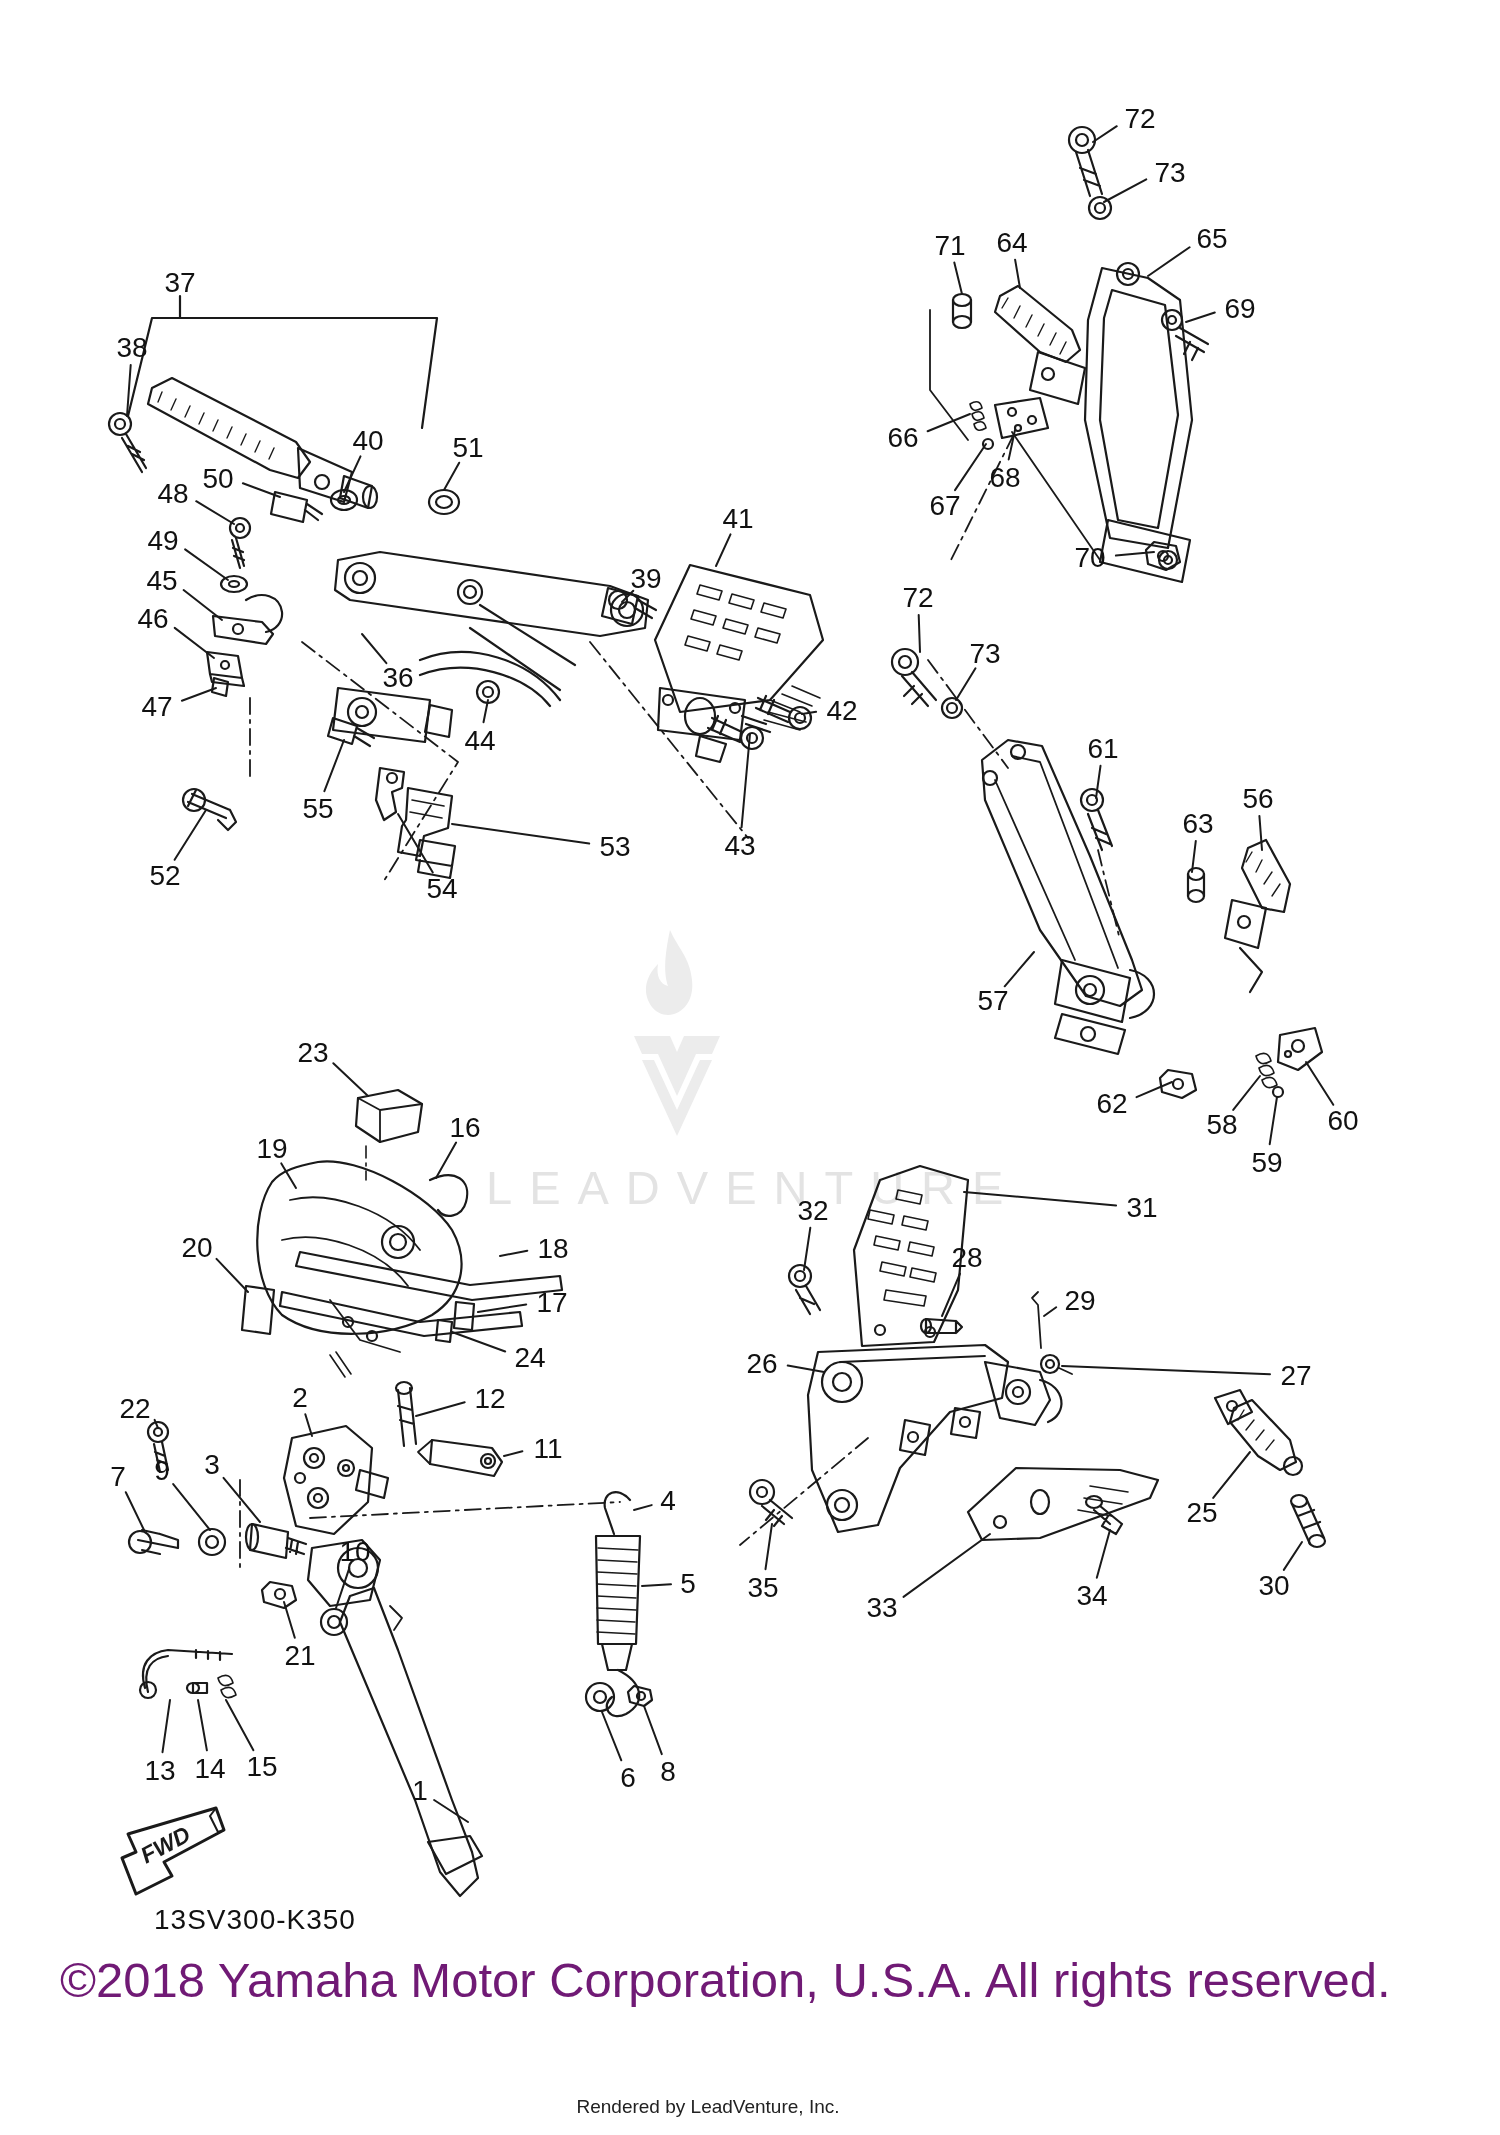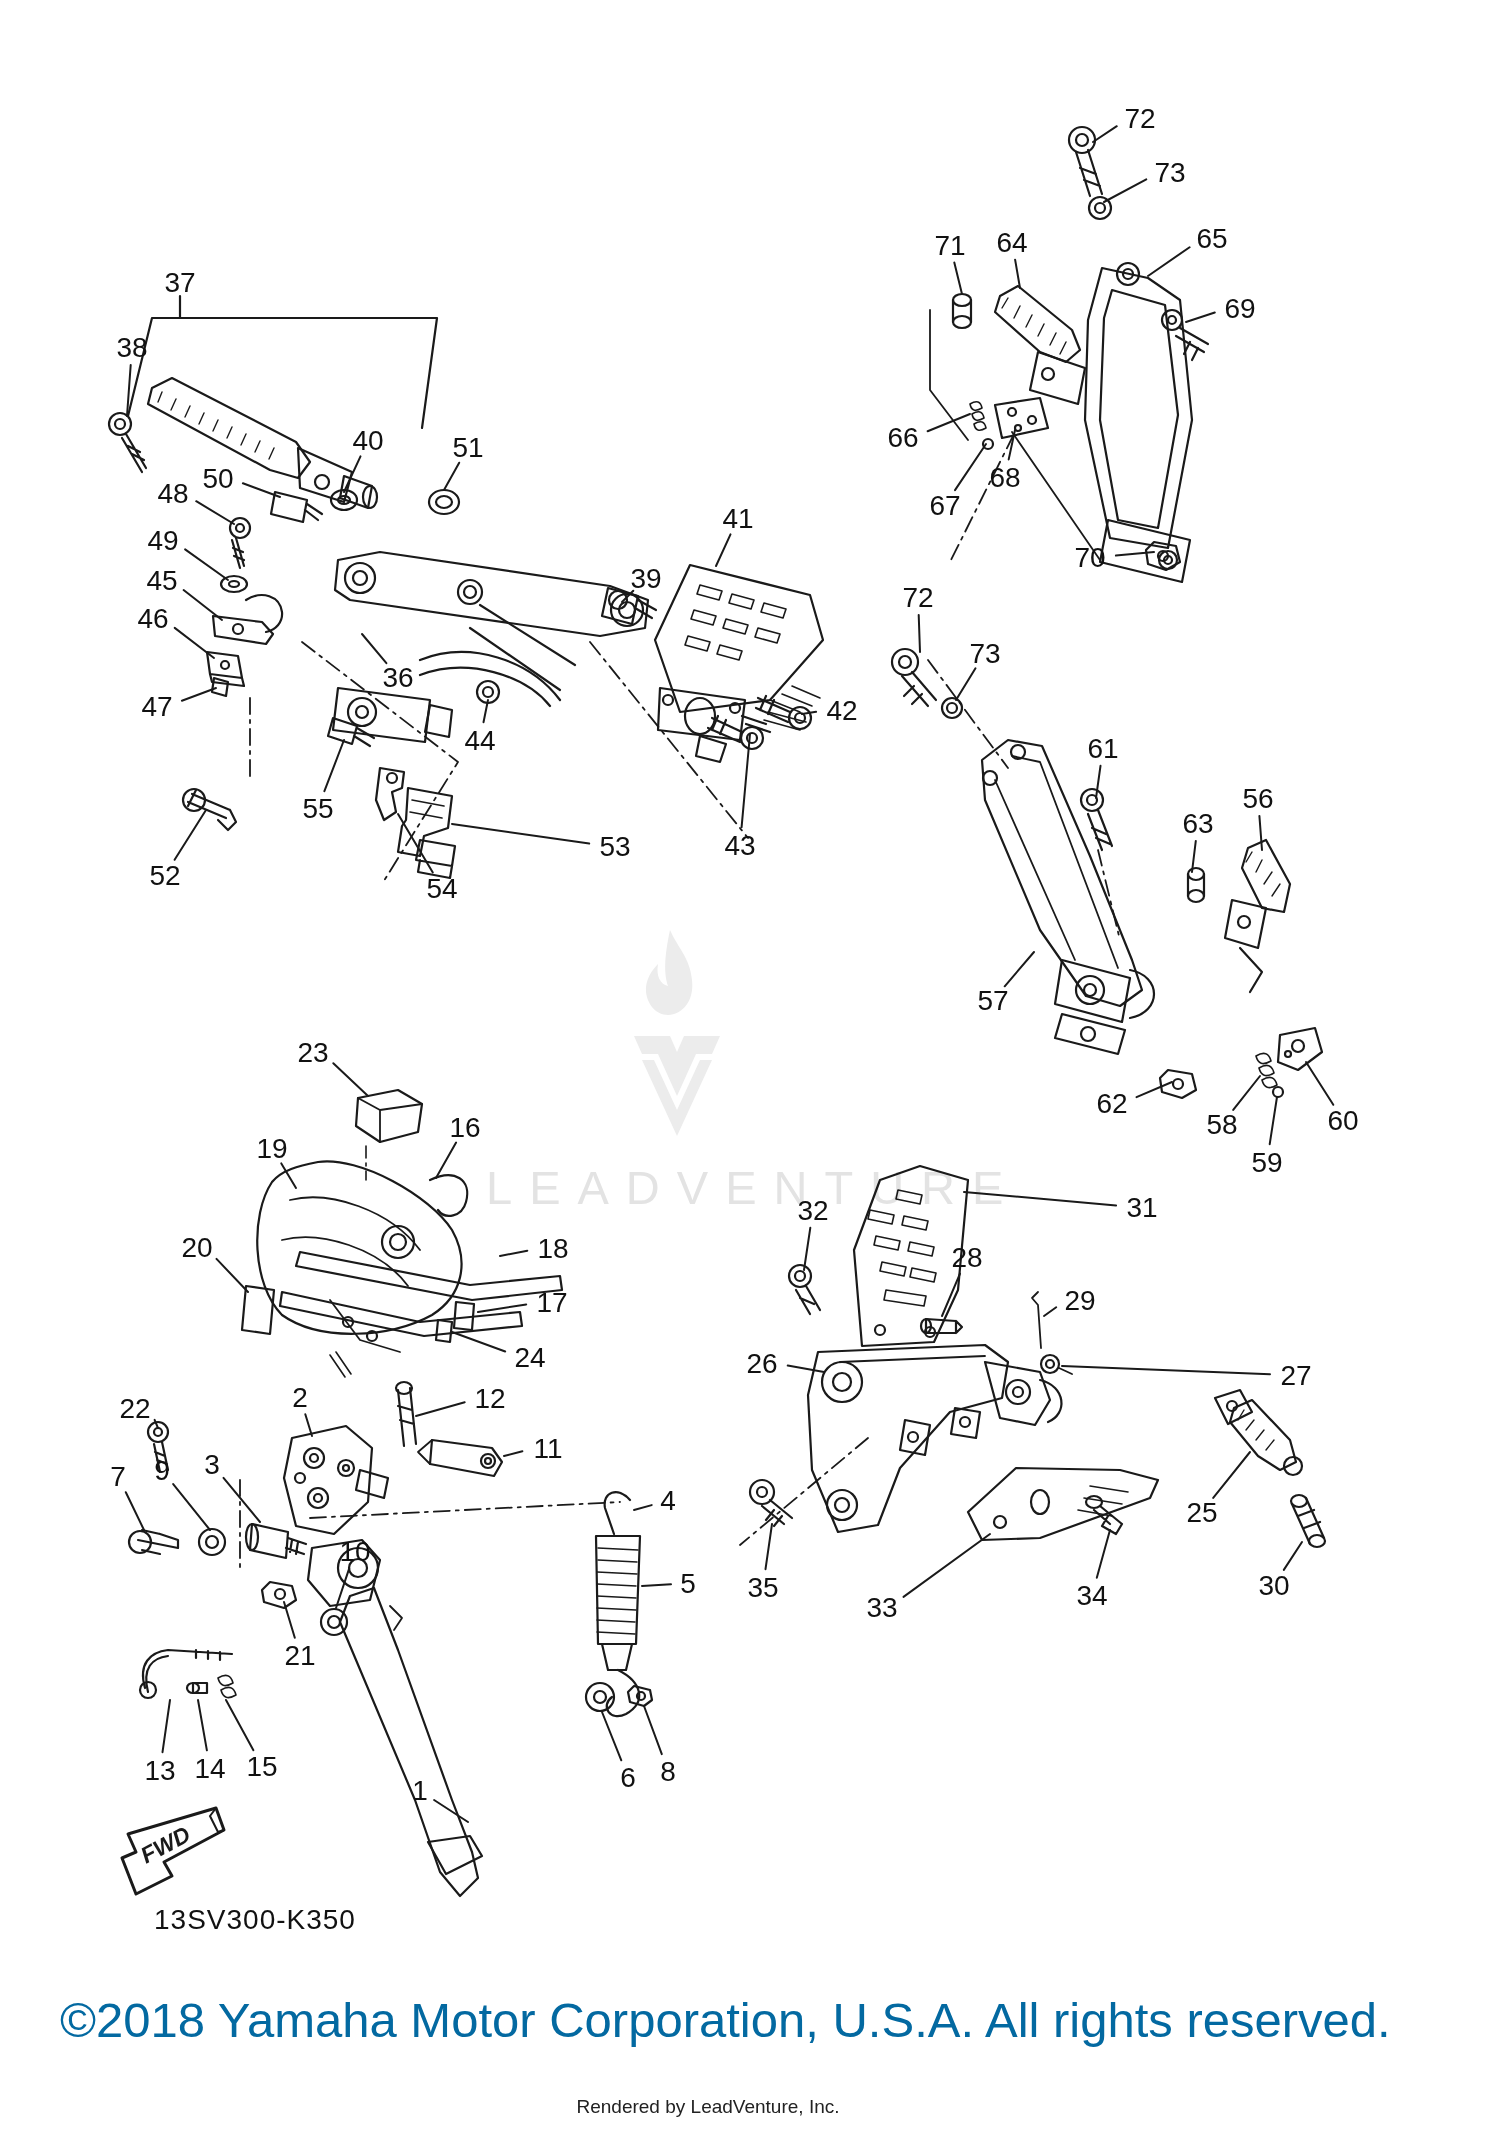--- a/index.html
+++ b/index.html
@@ -2,21 +2,21 @@
 <html><head>
 <meta charset="utf-8">
 <style>
   html,body{margin:0;padding:0;background:#ffffff;}
   .page{position:relative;width:1500px;height:2135px;background:#ffffff;overflow:hidden;
         font-family:"Liberation Sans", sans-serif;color:#111;}
   svg{position:absolute;left:0;top:0;}
   .wm-text{position:absolute;left:486px;top:1160px;font-weight:normal;font-size:47px;
            letter-spacing:17px;color:#e3e3e3;user-select:none;white-space:nowrap;}
   .part-code{position:absolute;left:130px;top:1904px;font-size:28px;letter-spacing:1px;color:#111;margin-left:24px;}
-  .copyright{position:absolute;left:60px;top:1992px;font-size:49px;color:#0369a1;white-space:nowrap;}
+  .copyright{position:absolute;left:60px;top:1952px;font-size:49px;color:#701a75;white-space:nowrap;}
   .rendered-by{position:absolute;left:0;top:2096px;width:1416px;text-align:center;
                font-size:19px;color:#222;}
   .lv-logo{position:absolute;left:612px;top:918px;}
   .fwd{position:absolute;left:112px;top:1800px;}
 </style>
 </head>
 <body>
 
 <div class="page">
 

